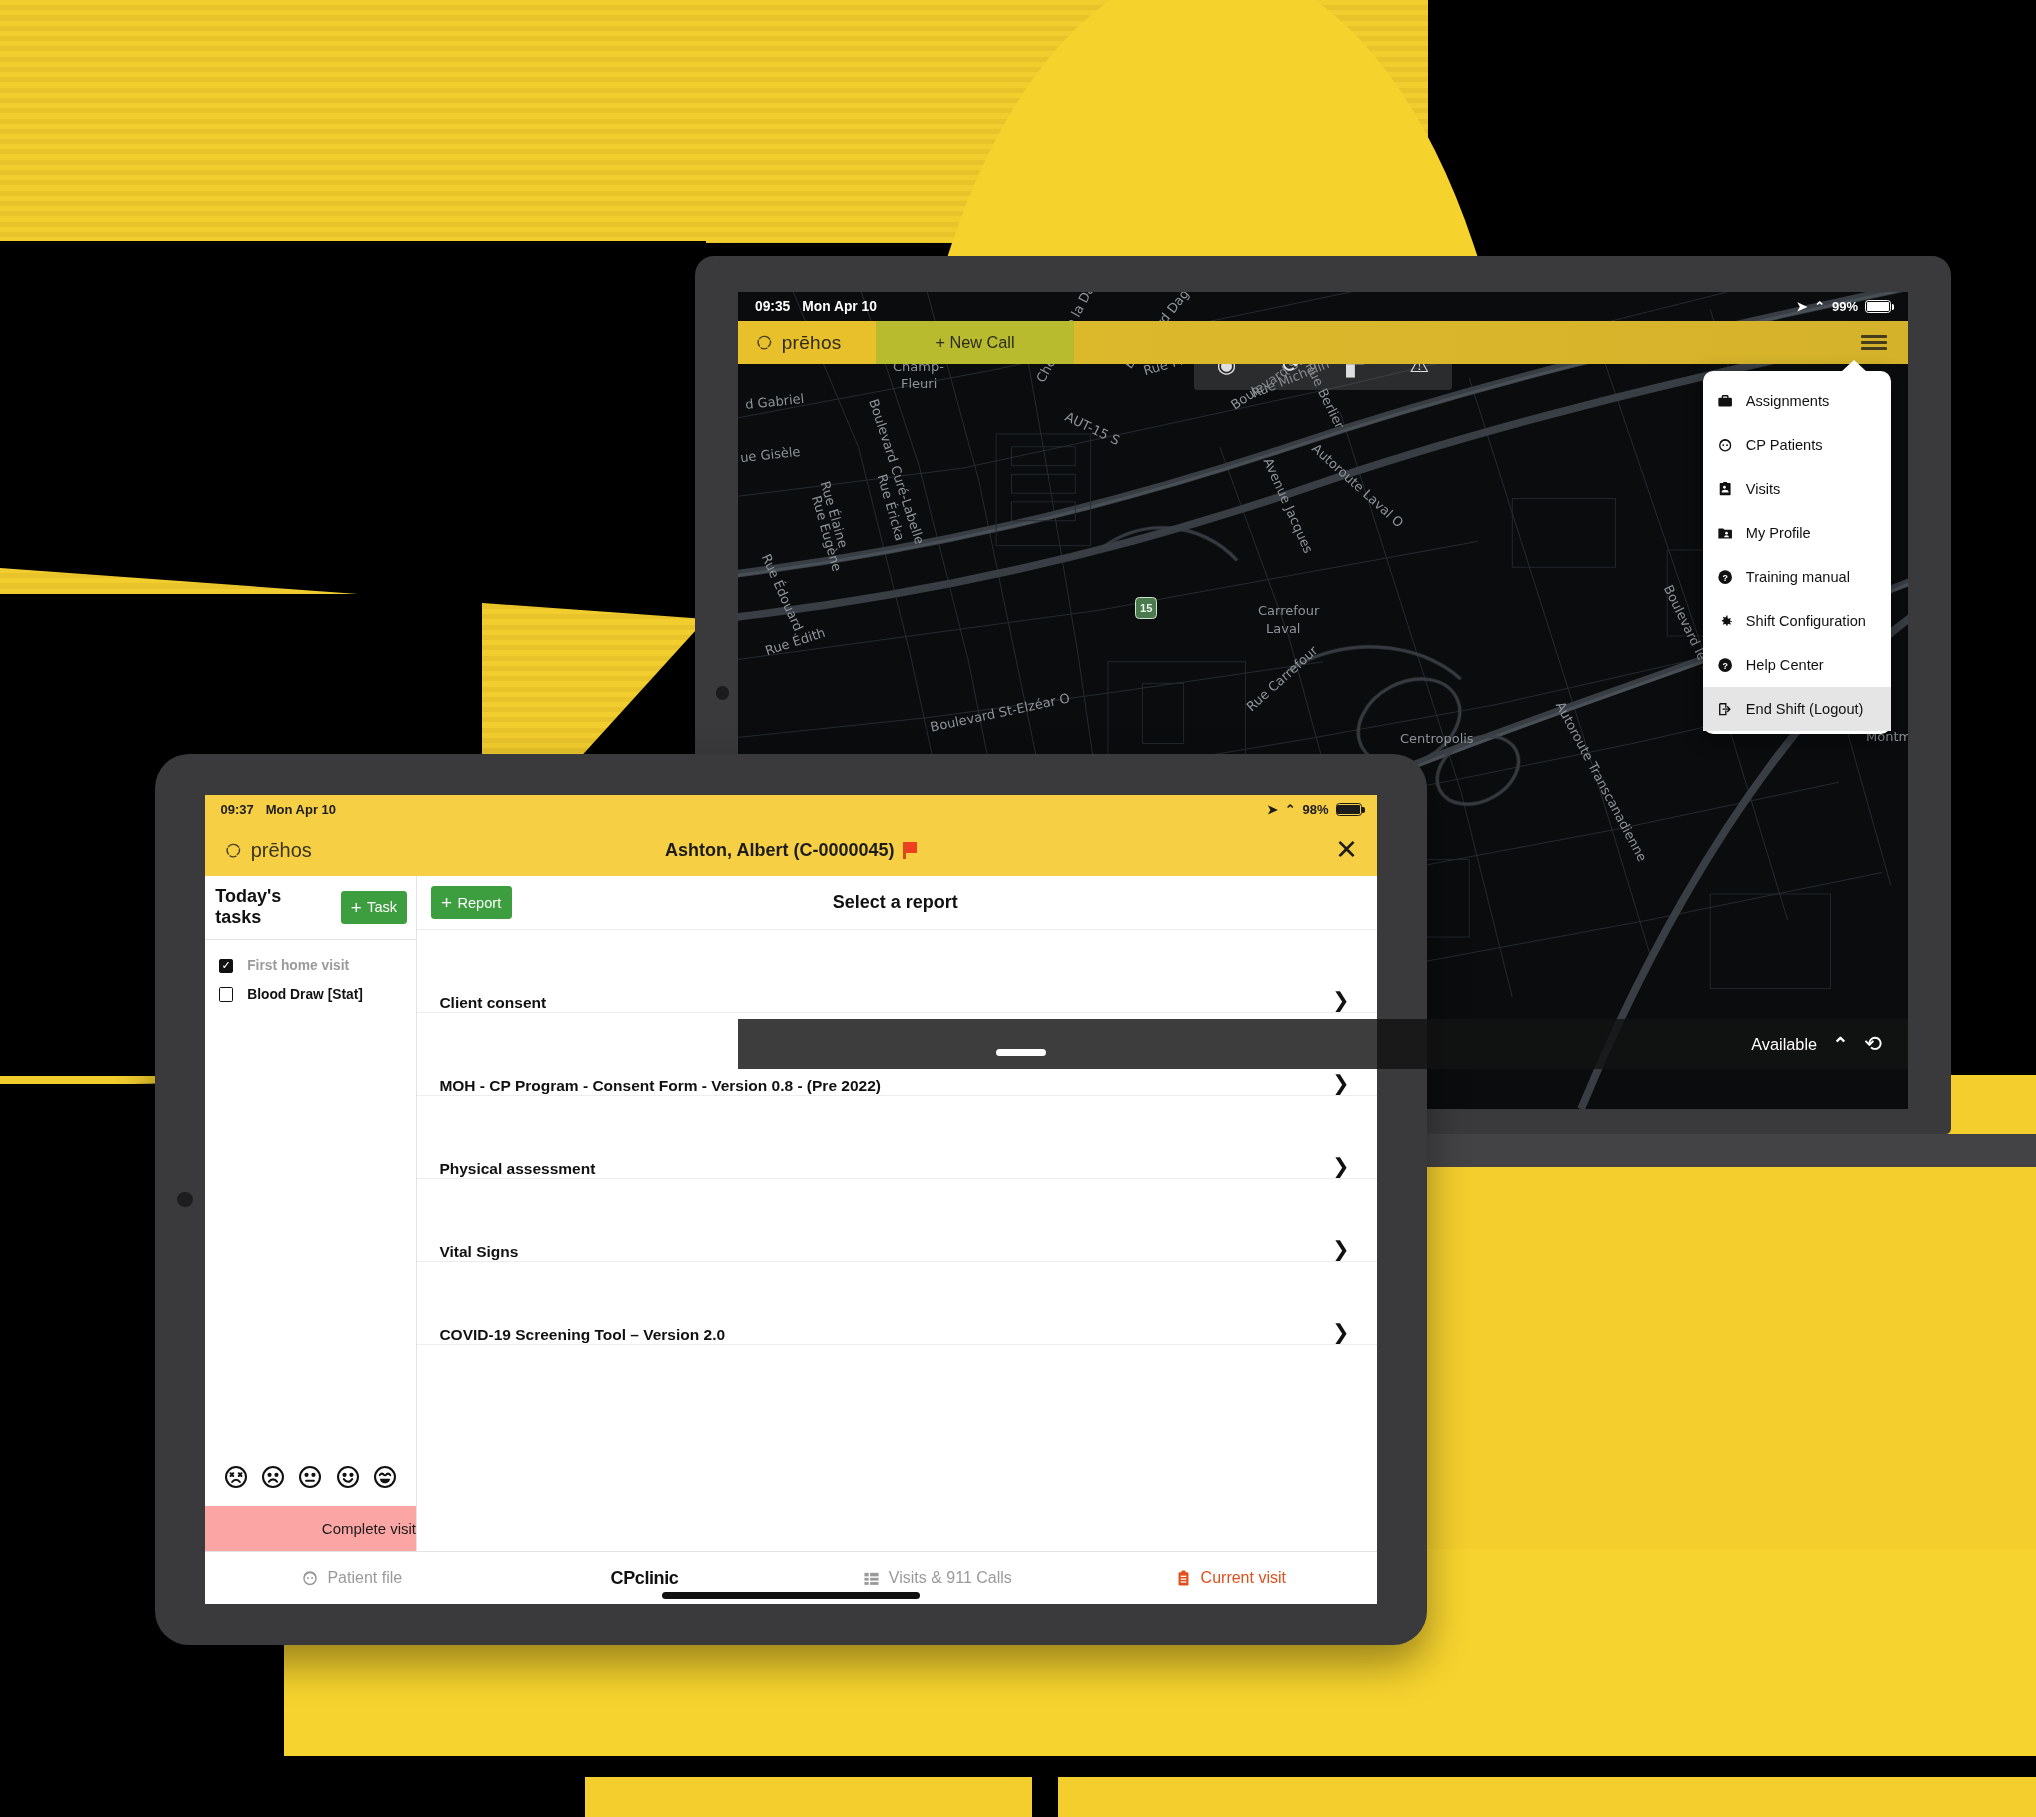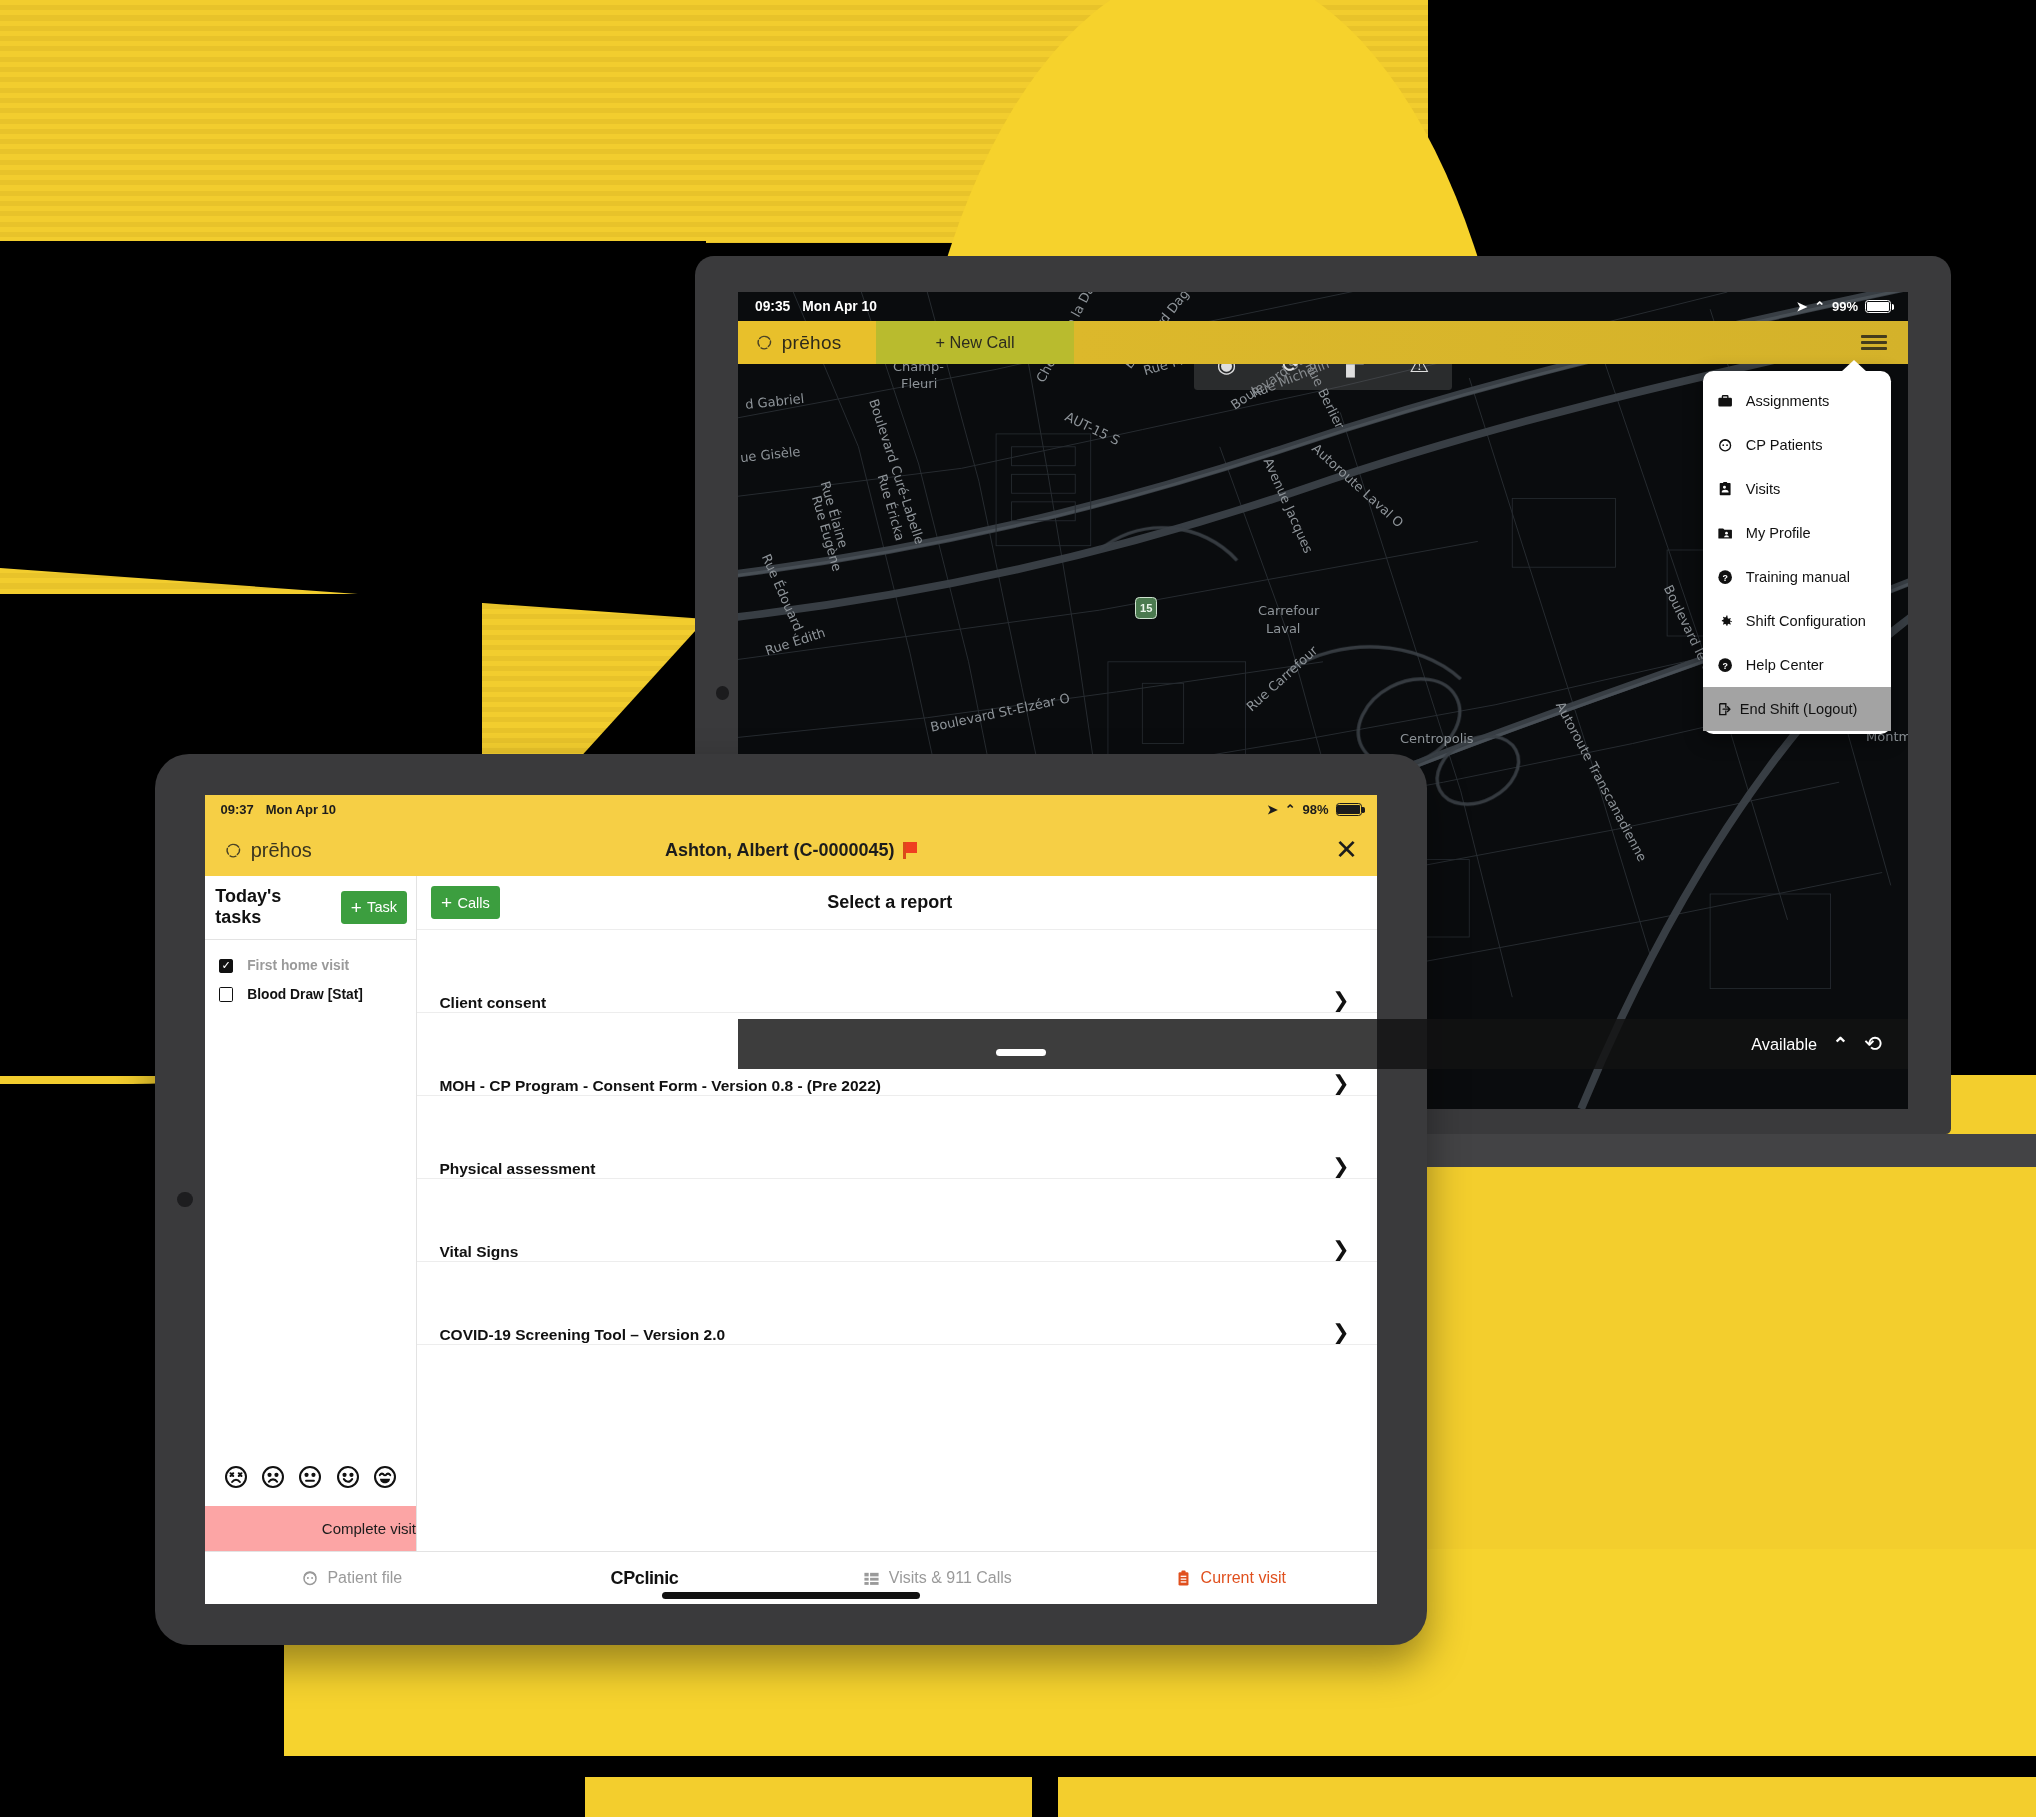--- a/index.html
+++ b/index.html
@@ -137,21 +137,21 @@
     padding:7.7px 0 3.4px 0;
   }
   .menu::before{
     content:""; position:absolute; top:-11.2px; right:24px;
     border-left:13px solid transparent; border-right:13px solid transparent;
     border-bottom:12px solid #fff;
   }
   .mi { display:flex; align-items:center; gap:12px; height:44px; padding:0 13.8px; cursor:pointer;}
   .mi .ico { width:17px;height:17px;display:flex;align-items:center;justify-content:center;color:#111; }
   .mi .lbl { font-size:14.6px; color:#111; font-family:"Liberation Sans",sans-serif;}
-  .mi.danger { background:#a3a3a3;gap:6px; }
+  .mi.danger { background:#e5e5e5; }
 
   
   .l-bottom {
     position:absolute; left:0; bottom:40px; width:100%; height:50px;
     background:rgba(18,18,18,.82); display:flex; align-items:center;
     justify-content:flex-end; padding-right:26px; gap:15.5px; z-index:7;
   }
   .l-bottom .avail { color:#fff; font-size:16.3px;}
   .l-bottom .chev { color:#fff; font-size:19px; font-weight:bold;}
   .l-bottom .hist { color:#fff; font-size:21.5px;}
@@ -584,21 +584,21 @@
                   <path d="M7.4 13.6h9.2c0 2.5-2 4.2-4.6 4.2s-4.6-1.7-4.6-4.2z" fill="#111" stroke="none"></path>
                 </svg></span>
             </div>
           <div class="complete-btn">Complete visit</div>
         </div>
 
         <div class="reports-panel">
           <div class="reports-head">
             <div class="btn-green">
               <span class="pl">+</span>
-              <span>Calls</span>
+              <span>Report</span>
             </div>
             <div class="sel">Select a report</div>
           </div>
           <div class="rep-list" id="report-list">
               <div class="rep-row">
                 <span class="nm">Client consent</span>
                 <span class="chev">❯</span>
               </div>
               <div class="rep-row">
                 <span class="nm">MOH - CP Program - Consent Form - Version 0.8 - (Pre 2022)</span>

